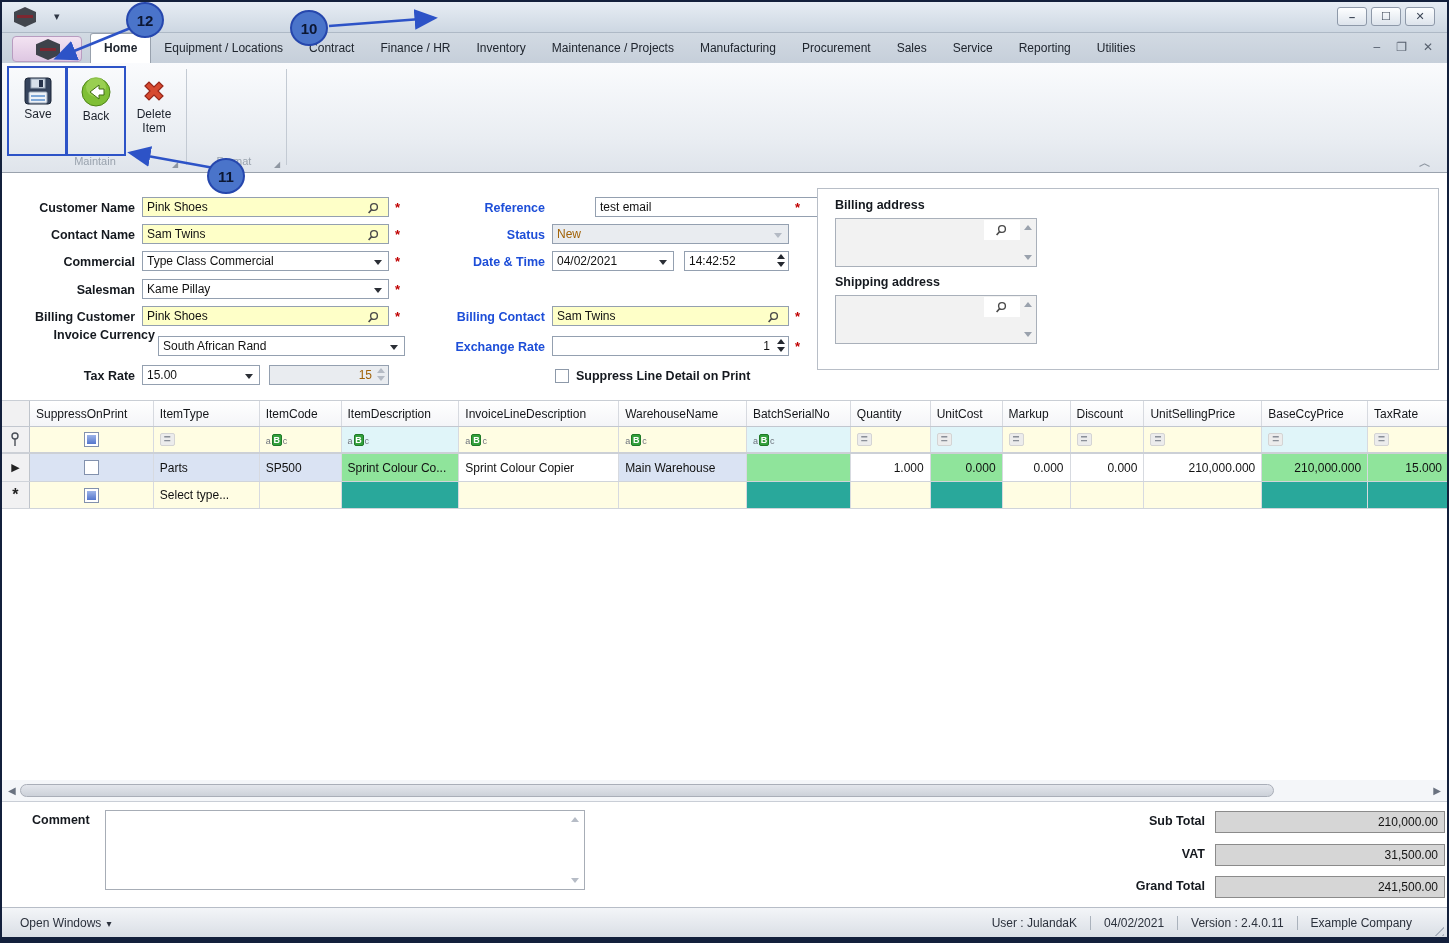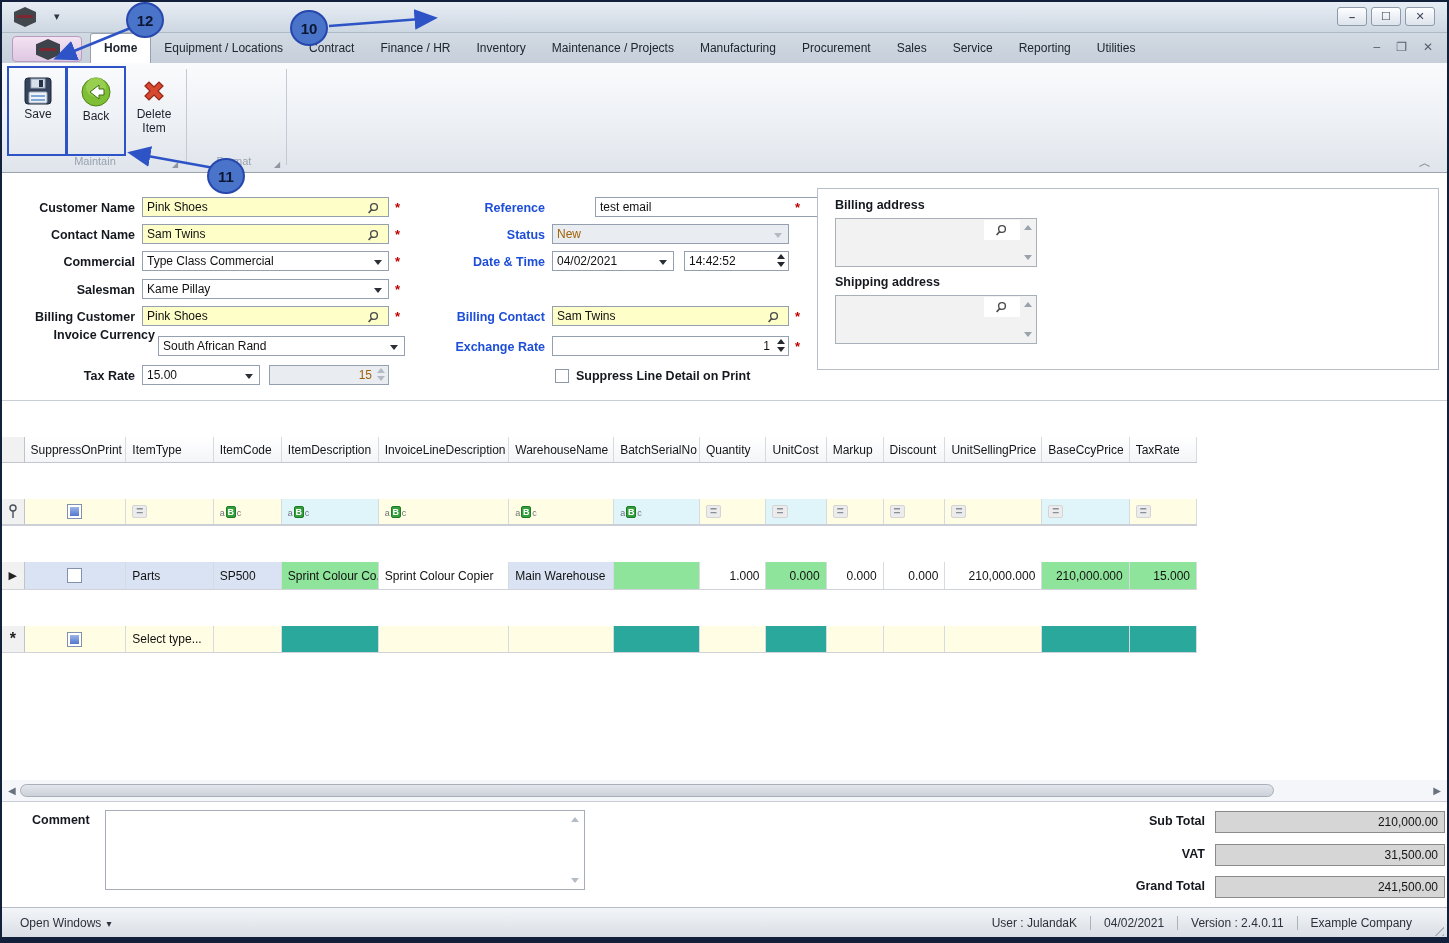--- a/index.html
+++ b/index.html
@@ -74,21 +74,21 @@
   .addrbox{position:absolute;left:17px;width:202px;height:49px;border:1px solid #a9b0ba;background:#f2f2f2;}
   .addrbox .srch{position:absolute;right:16px;top:1px;width:36px;height:20px;background:#fff;}
   .addrbox .au{position:absolute;right:4px;top:6px;width:0;height:0;border-left:4px solid transparent;border-right:4px solid transparent;border-bottom:5px solid #9aa2ad;}
   .addrbox .ad{position:absolute;right:4px;bottom:6px;width:0;height:0;border-left:4px solid transparent;border-right:4px solid transparent;border-top:5px solid #9aa2ad;}
   .addrtabs{position:absolute;left:815px;top:197px;display:flex;}
   .atab{height:25px;padding:0 14px;display:flex;align-items:center;font-size:12px;cursor:default;}
   .atab.active{background:#fff;border:1px solid #b8bec7;border-top:1px solid #fff;margin-top:-1px;color:#111;z-index:3;}
   .atab.inactive{background:#e4e7ec;border:1px solid #b8bec7;border-top:none;color:#40474f;}
   
   .grid{position:absolute;left:0;top:398px;width:100%;height:380px;background:#fff;border-top:1px solid #c9ced5;}
-  .grow{display:flex;width:1195px;margin-top:36px;}
+  .grow{display:flex;width:1447px;}
   .gc{border-right:1px solid #d7dae0;display:flex;align-items:center;padding:0 6px;font-size:12px;color:#111;overflow:hidden;white-space:nowrap;}
   .num{justify-content:flex-end;}
   .ghead{height:26px;background:linear-gradient(#ffffff,#f4f5f8);border-bottom:1px solid #c2c7cf;}
   .ghead .gc{color:#14161a;}
   .gfilter{height:27px;border-bottom:2px solid #ccd0d6;}
   .gdata{height:28px;border-bottom:1px solid #d0d4da;}
   .gnew{height:27px;border-bottom:1px solid #d0d4da;}
   .ind{background:#f1f1f2;border-right:1px solid #bfc4cb;justify-content:center;padding:0;}
   .w0{width:28px;}.w1{width:124px;}.w2{width:106px;}.w3{width:82px;}.w4{width:118px;}
   .w5{width:160px;}.w6{width:128px;}.w7{width:104px;}.w8{width:80px;}.w9{width:72px;}

